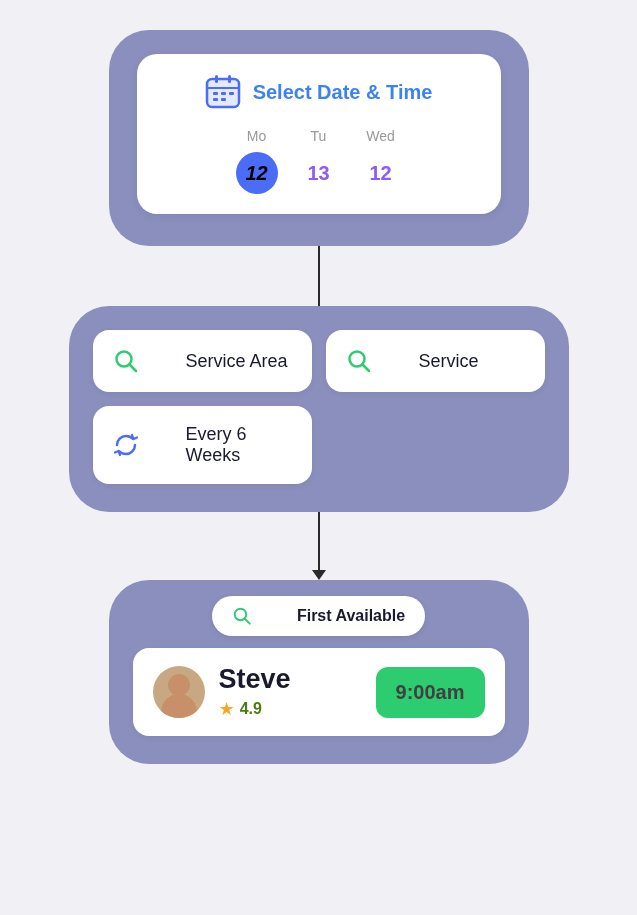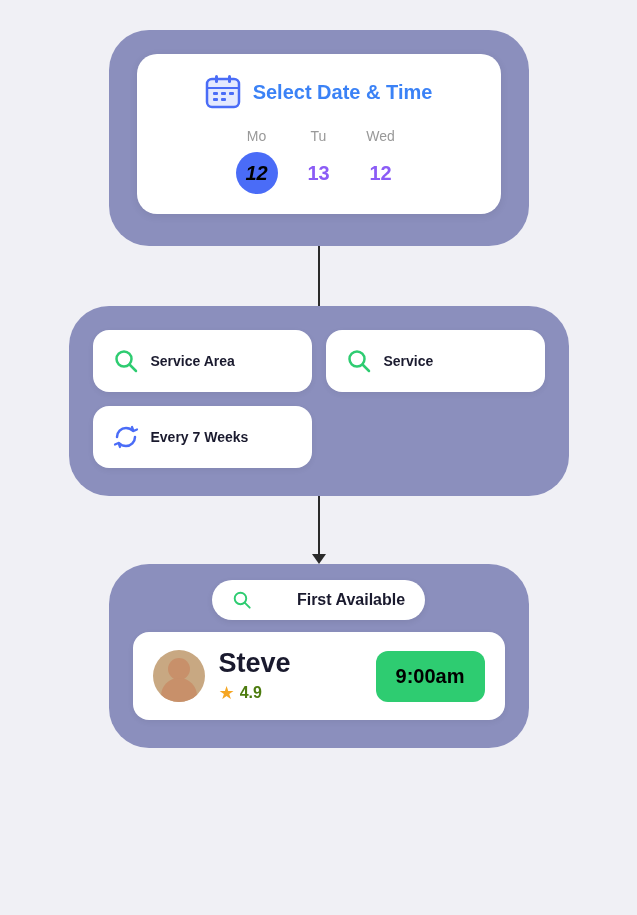--- a/index.html
+++ b/index.html
@@ -132,23 +132,24 @@
       background: #fff;
       border-radius: 16px;
       padding: 18px 20px;
       display: flex;
       align-items: center;
       gap: 12px;
       box-shadow: 0 2px 6px rgba(0,0,0,0.06);
     }
 
     .filter-card-text {
-      font-size: 14px;
-      font-weight: 700;
+      font-size: 18px;
+      font-weight: 400;
       color: #1a1a2e;
+      margin-left: 35px;
     }
 
     .search-icon-green {
       width: 26px;
       height: 26px;
       flex-shrink: 0;
     }
 
     .refresh-icon-blue {
       width: 26px;
@@ -274,21 +275,21 @@
     }
 
     .rating-text {
       font-size: 16px;
       font-weight: 600;
       color: #4d7c0f;
     }
 
     .time-button {
       background: #2ecc71;
-      color: #000000;
+      color: #404040;
       border-radius: 12px;
       padding: 14px 20px;
       font-size: 20px;
       font-weight: 700;
       border: none;
       cursor: pointer;
       flex-shrink: 0;
     }
   </style>
 </head>
@@ -355,21 +356,21 @@
       <span class="filter-card-text">Service</span>
     </div>
 
     <div class="filter-card">
       <svg class="refresh-icon-blue" viewBox="0 0 26 26" fill="none">
         <path d="M4 13C4 8.03 8.03 4 13 4c2.76 0 5.24 1.12 7.05 2.95" stroke="#4a6cf7" stroke-width="2.5" stroke-linecap="round"></path>
         <path d="M22 13c0 4.97-4.03 9-9 9-2.76 0-5.24-1.12-7.05-2.95" stroke="#4a6cf7" stroke-width="2.5" stroke-linecap="round"></path>
         <polyline points="19,3 20.5,7 24,5.5" stroke="#4a6cf7" stroke-width="2.2" stroke-linecap="round" stroke-linejoin="round"></polyline>
         <polyline points="7,23 5.5,19 2,20.5" stroke="#4a6cf7" stroke-width="2.2" stroke-linecap="round" stroke-linejoin="round"></polyline>
       </svg>
-      <span class="filter-card-text">Every 7 Weeks</span>
+      <span class="filter-card-text">Every 6 Weeks</span>
     </div>
   </div>
 
   <div class="connector-2"></div>
   <div class="arrow-tip"></div>
 
   <div class="section-blob-3">
 
     <div class="first-available-pill">
       <svg width="20" height="20" viewBox="0 0 26 26" fill="none">

